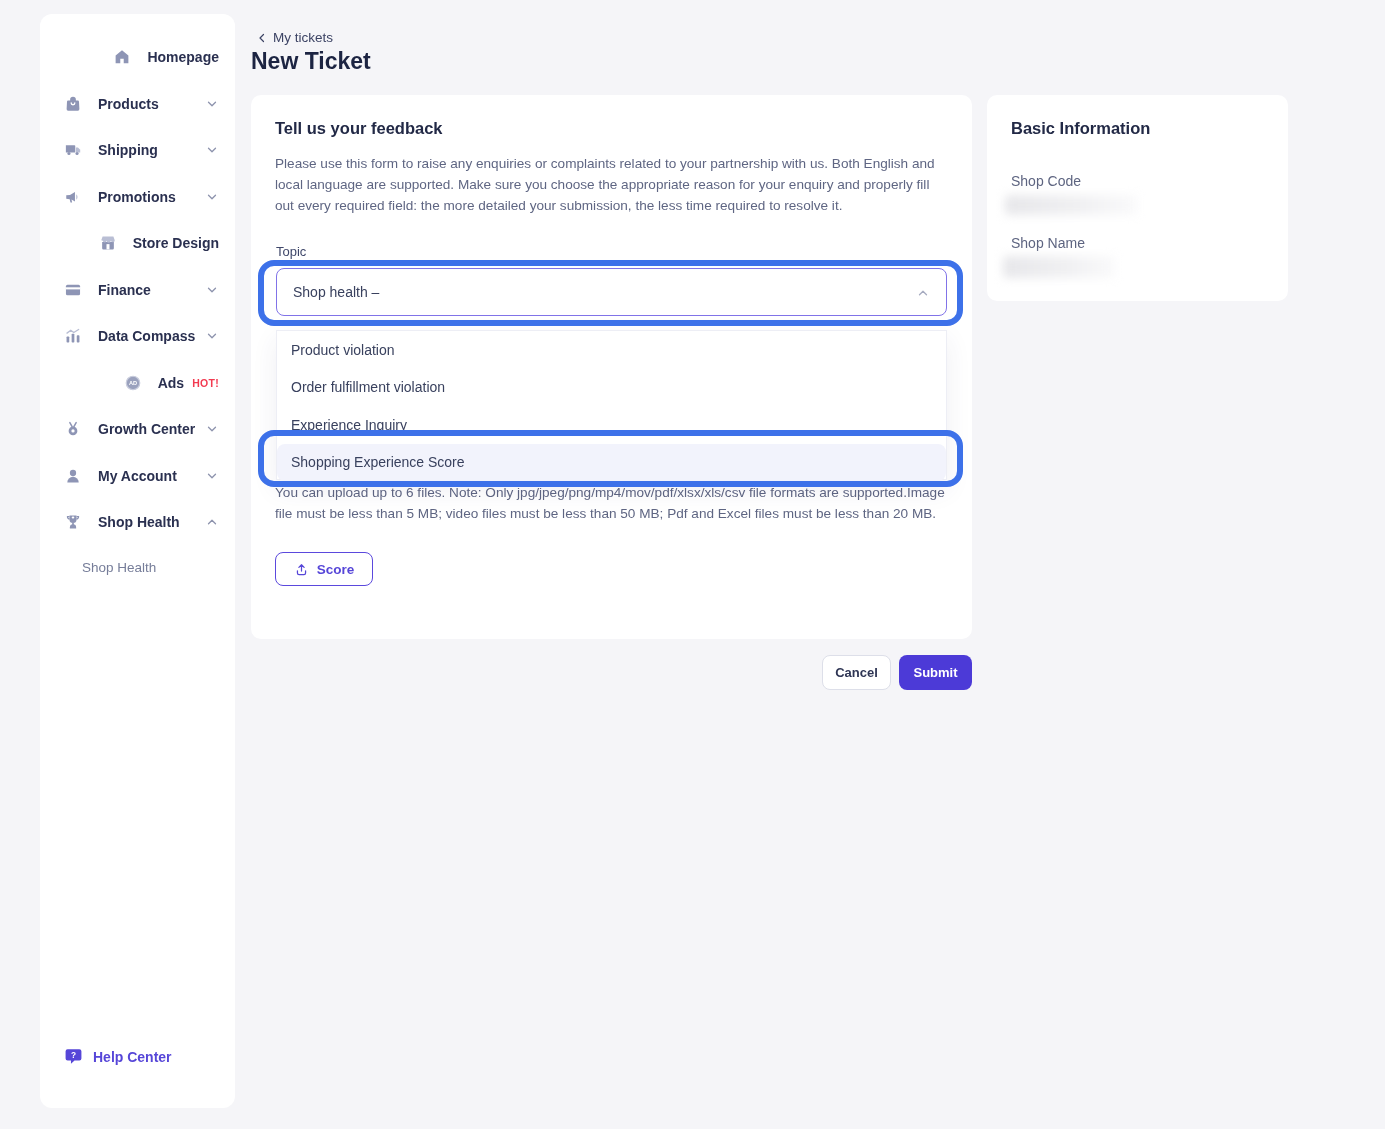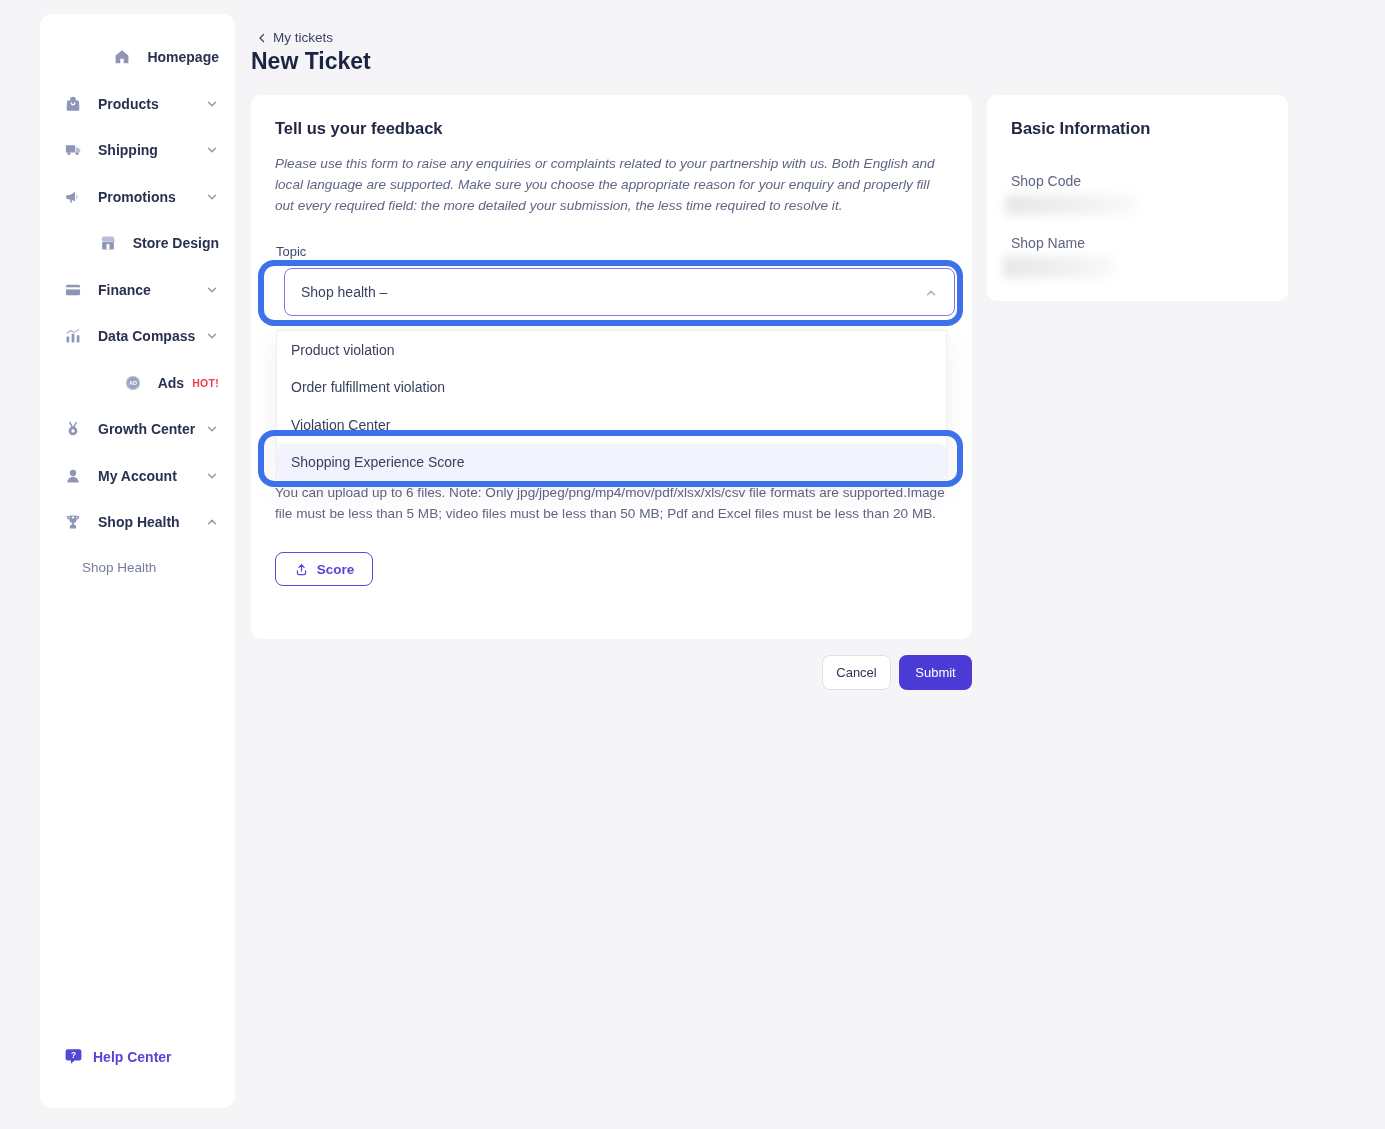--- a/index.html
+++ b/index.html
@@ -22,25 +22,25 @@
 
   
   .breadcrumb { position:absolute; left:256px; top:30px; display:flex; align-items:center; gap:5px;
                 font-size:13.5px; color:#3c4364; cursor:pointer; }
   .page-title { position:absolute; left:251px; top:48px; font-size:23px; font-weight:800; color:#1c2442; }
 
   
   .feedback-card { position:absolute; left:251px; top:95px; width:721px; height:544px;
                    background:#fff; border-radius:10px; }
   .fc-title { position:absolute; left:24px; top:24px; font-size:16.5px; font-weight:700; color:#222946; }
-  .fc-desc  { position:absolute; left:24px; top:58px; width:676px; font-size:13.6px; line-height:21px; color:#5f6683;font-style:italic; }
+  .fc-desc  { position:absolute; left:24px; top:58px; width:676px; font-size:13.6px; line-height:21px; color:#5f6683; }
   .topic-label { position:absolute; left:25px; top:149px; font-size:13px; font-weight:500; color:#3f476a; }
   .topic-select { position:absolute; left:25px; top:173px; width:671px; height:48px;
                   border:1.5px solid #8173e8; border-radius:8px; background:#fff;
-                  display:flex; align-items:center; padding:17px 16px; font-size:14px; color:#39415e; cursor:pointer;margin-left:8px; }
+                  display:flex; align-items:center; padding:17px 16px; font-size:14px; color:#39415e; cursor:pointer; }
   .topic-select .sel-chev { position:absolute; right:16px; top:17px; }
 
   .dropdown { position:absolute; left:25px; top:235px; width:671px; height:150px; background:#fff;
               border:1px solid #edeef5; box-shadow:0 10px 24px rgba(45,55,100,.08); z-index:5; }
   .dd-option { height:37.5px; display:flex; align-items:center; padding:0 14px;
                font-size:14px; color:#39415e; cursor:pointer; }
   .dd-option.highlight { background:#f2f3fc; border-radius:8px; }
 
   .upload-hint { position:absolute; left:24px; top:387px; width:676px; font-size:13.6px; line-height:21px; color:#5f6683; }
   .upload-btn { position:absolute; left:24px; top:457px; width:98px; height:34px;
@@ -48,21 +48,21 @@
                 font-size:13.5px; font-weight:700; display:flex; align-items:center; justify-content:center;
                 gap:8px; cursor:pointer; }
 
   
   .annot { position:absolute; border:6px solid #3d71e9; border-radius:16px; z-index:40;
            pointer-events:none; background:transparent; }
   .annot-select { left:258px; top:260px; width:705px; height:66px; }
   .annot-option { left:258px; top:430px; width:705px; height:57px; }
 
   
-  .btn { border-radius:8px; font-size:13px; font-weight:400; cursor:pointer;
+  .btn { border-radius:8px; font-size:13px; font-weight:700; cursor:pointer;
          display:flex; align-items:center; justify-content:center; }
   .btn-cancel { position:absolute; left:822px; top:655px; width:69px; height:35px;
                 background:#fff; border:1px solid #dddfe9; color:#2e3554; }
   .btn-submit { position:absolute; left:899px; top:655px; width:73px; height:35px;
                 background:#4c3ad7; border:none; color:#fff; }
 
   
   .basic-info { position:absolute; left:987px; top:95px; width:301px; height:206px;
                 background:#fff; border-radius:10px; }
   .bi-title { position:absolute; left:24px; top:24px; font-size:16.5px; font-weight:700; color:#222946; }
@@ -277,21 +277,21 @@
       <span class="sel-chev">
         <svg width="14" height="14" viewBox="0 0 24 24">
             <polyline points="6 15 12 9 18 15" fill="none" stroke="#a6abc0" stroke-width="2.2" stroke-linecap="round" stroke-linejoin="round"></polyline>
           </svg>
       </span>
     </div>
 
     <div class="dropdown">
       <div class="dd-option">Product violation</div>
       <div class="dd-option">Order fulfillment violation</div>
-      <div class="dd-option">Violation Center</div>
+      <div class="dd-option">Experience Inquiry</div>
       <div class="dd-option highlight">Shopping Experience Score</div>
     </div>
 
     <div class="upload-hint">You can upload up to 6 files. Note: Only jpg/jpeg/png/mp4/mov/pdf/xlsx/xls/csv file formats are supported.Image file must be less than 5 MB; video files must be less than 50 MB; Pdf and Excel files must be less than 20 MB.</div>
 
     <button class="upload-btn">
       <span>
         <svg width="15" height="15" viewBox="0 0 24 24">
             <path d="M12 14.5V4.8M7.8 8.6 12 4.4l4.2 4.2" fill="none" stroke="#5646d8" stroke-width="2" stroke-linecap="round" stroke-linejoin="round"></path>
             <path d="M5.5 14v3.4a2.6 2.6 0 0 0 2.6 2.6h7.8a2.6 2.6 0 0 0 2.6-2.6V14" fill="none" stroke="#5646d8" stroke-width="2" stroke-linecap="round"></path>

